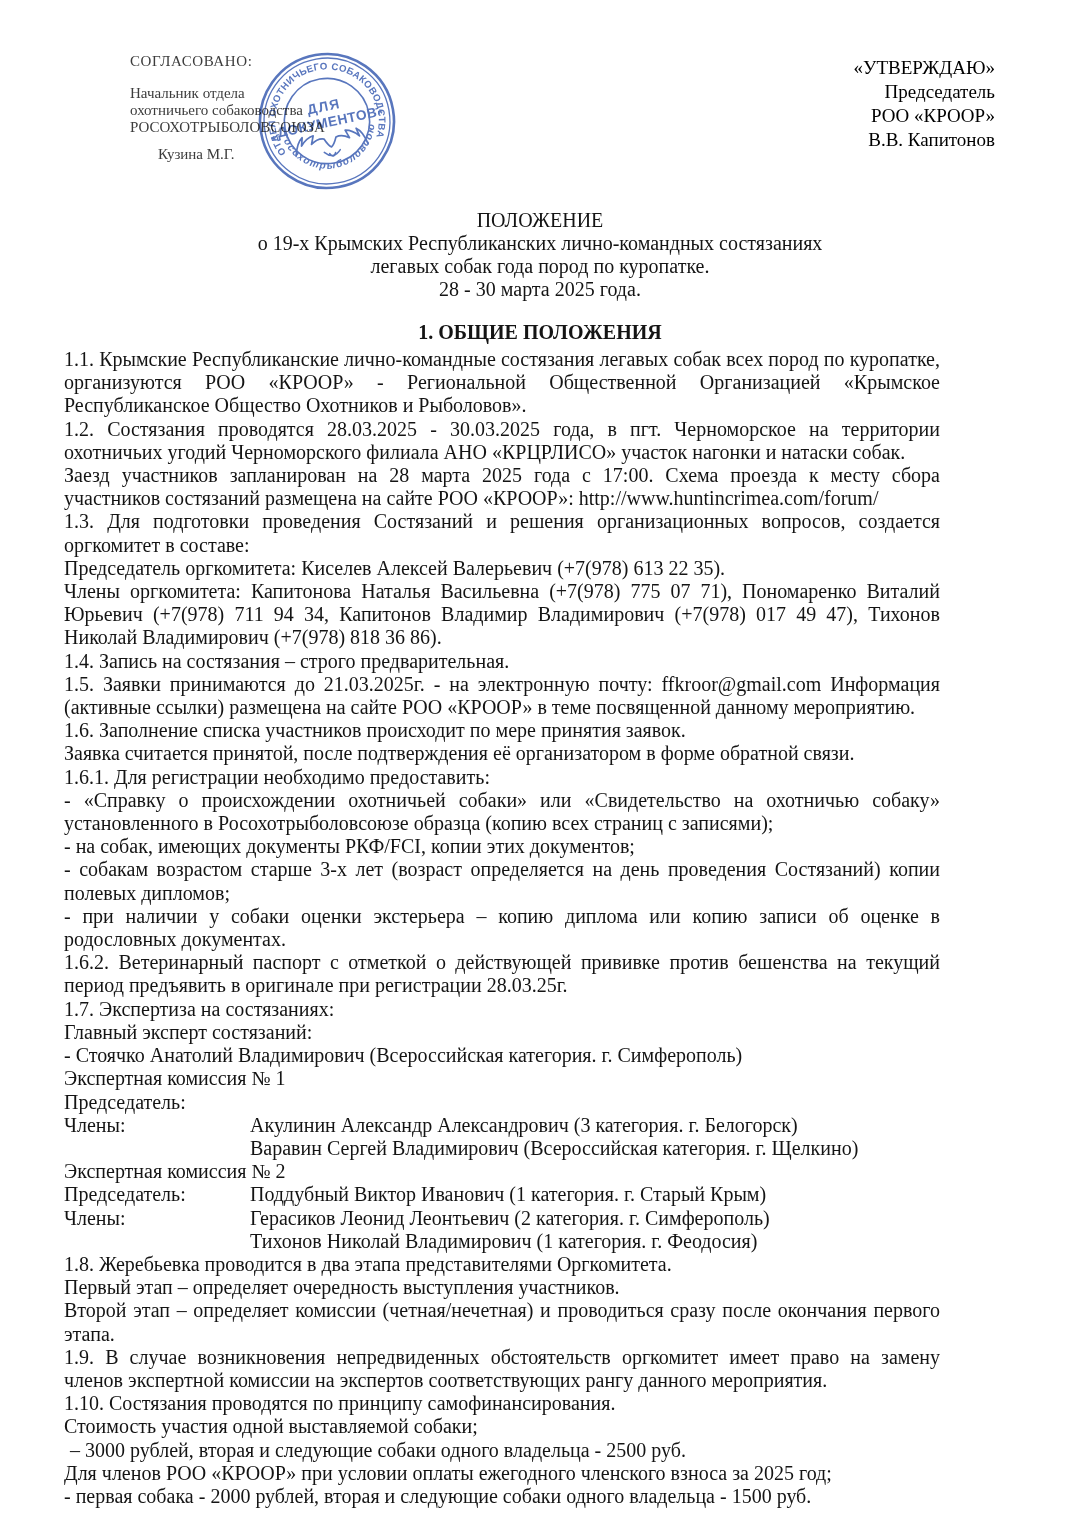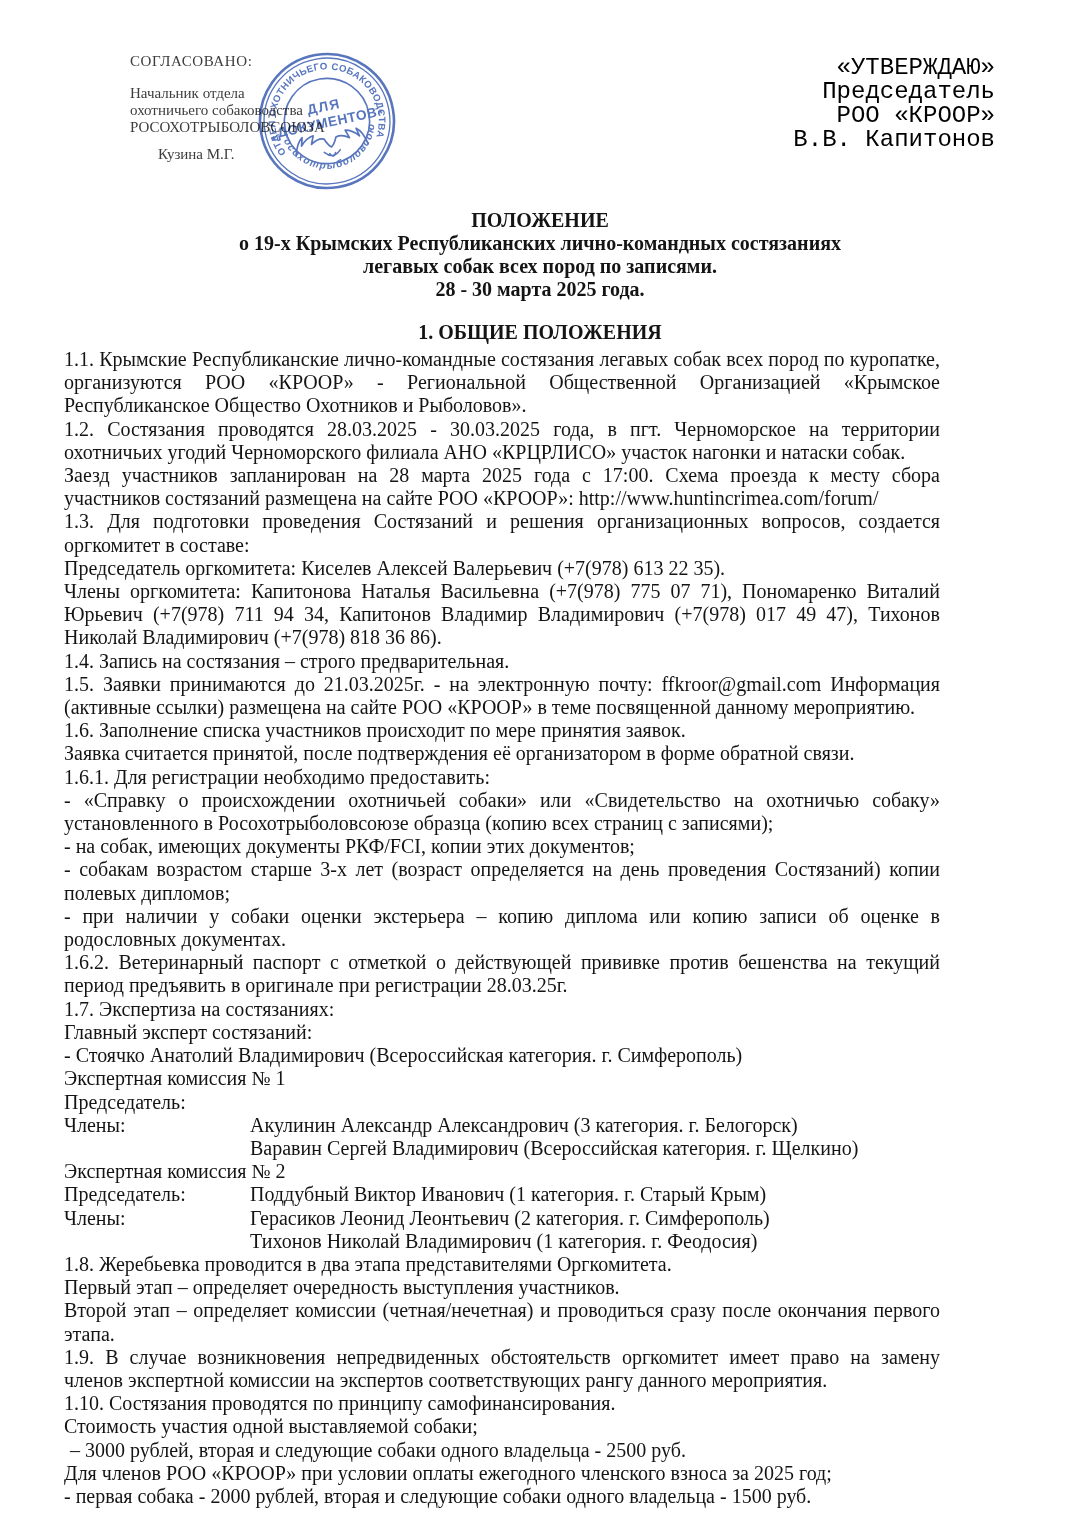--- a/index.html
+++ b/index.html
@@ -15,33 +15,33 @@
   
   .hdr { position: absolute; top: 0; left: 0; width: 100%; height: 205px; }
   .hdr-left {
     position: absolute; left: 130px; top: 53px;
     font-size: 15px; line-height: 17px; color: #3c3c3c;
   }
   .agree { margin-bottom: 15px; letter-spacing: 0.6px; }
   .signer { margin-top: 10px; margin-left: 28px; }
   .hdr-right {
     position: absolute; right: 85px; top: 56px;
-    text-align: right; font-size: 24px; line-height: 24px; color: #000; font-family: Liberation Mono, monospace;
+    text-align: right; font-size: 19px; line-height: 24px; color: #000;
   }
   .stamp {
     position: absolute; left: 256px; top: 50px;
     width: 142px; height: 142px;
     mix-blend-mode: multiply; opacity: 0.92;
   }
   .stamp text { font-family: "Liberation Sans", sans-serif; }
 
   
   .main { padding-top: 209px; }
   .title-line {
-    text-align: center; font-weight: bold;
+    text-align: center; font-weight: normal;
     font-size: 20px; line-height: 23px; margin: 0;
   }
   .section-heading {
     text-align: center; font-weight: bold;
     font-size: 20px; line-height: 23px; margin: 20px 0 4px 0;
   }
 
   
   .doc-body {
     width: 876px; margin-left: 64px;
@@ -102,21 +102,21 @@
       <div>«УТВЕРЖДАЮ»</div>
       <div>Председатель</div>
       <div>РОО «КРООР»</div>
       <div>В.В. Капитонов</div>
     </div>
   </div>
 
   <div class="main">
     <p class="title-line">ПОЛОЖЕНИЕ</p>
     <p class="title-line">о 19-х Крымских Республиканских лично-командных состязаниях</p>
-    <p class="title-line">легавых собак всех пород по записями.</p>
+    <p class="title-line">легавых собак года пород по куропатке.</p>
     <p class="title-line">28 - 30 марта 2025 года.</p>
 
     <p class="section-heading">1. ОБЩИЕ ПОЛОЖЕНИЯ</p>
 
     <div class="doc-body">
       <p>1.1. Крымские Республиканские лично-командные состязания легавых собак всех пород по куропатке, организуются РОО «КРООР» - Региональной Общественной Организацией «Крымское Республиканское Общество Охотников и Рыболовов».</p>
       <p>1.2. Состязания проводятся 28.03.2025 - 30.03.2025 года, в пгт. Черноморское на территории охотничьих угодий Черноморского филиала АНО «КРЦРЛИСО» участок нагонки и натаски собак.</p>
       <p>Заезд участников запланирован на 28 марта 2025 года с 17:00. Схема проезда к месту сбора участников состязаний размещена на сайте РОО «КРООР»: http://www.huntincrimea.com/forum/</p>
       <p>1.3. Для подготовки проведения Состязаний и решения организационных вопросов, создается оргкомитет в составе:</p>
       <p>Председатель оргкомитета: Киселев Алексей Валерьевич (+7(978) 613 22 35).</p>

